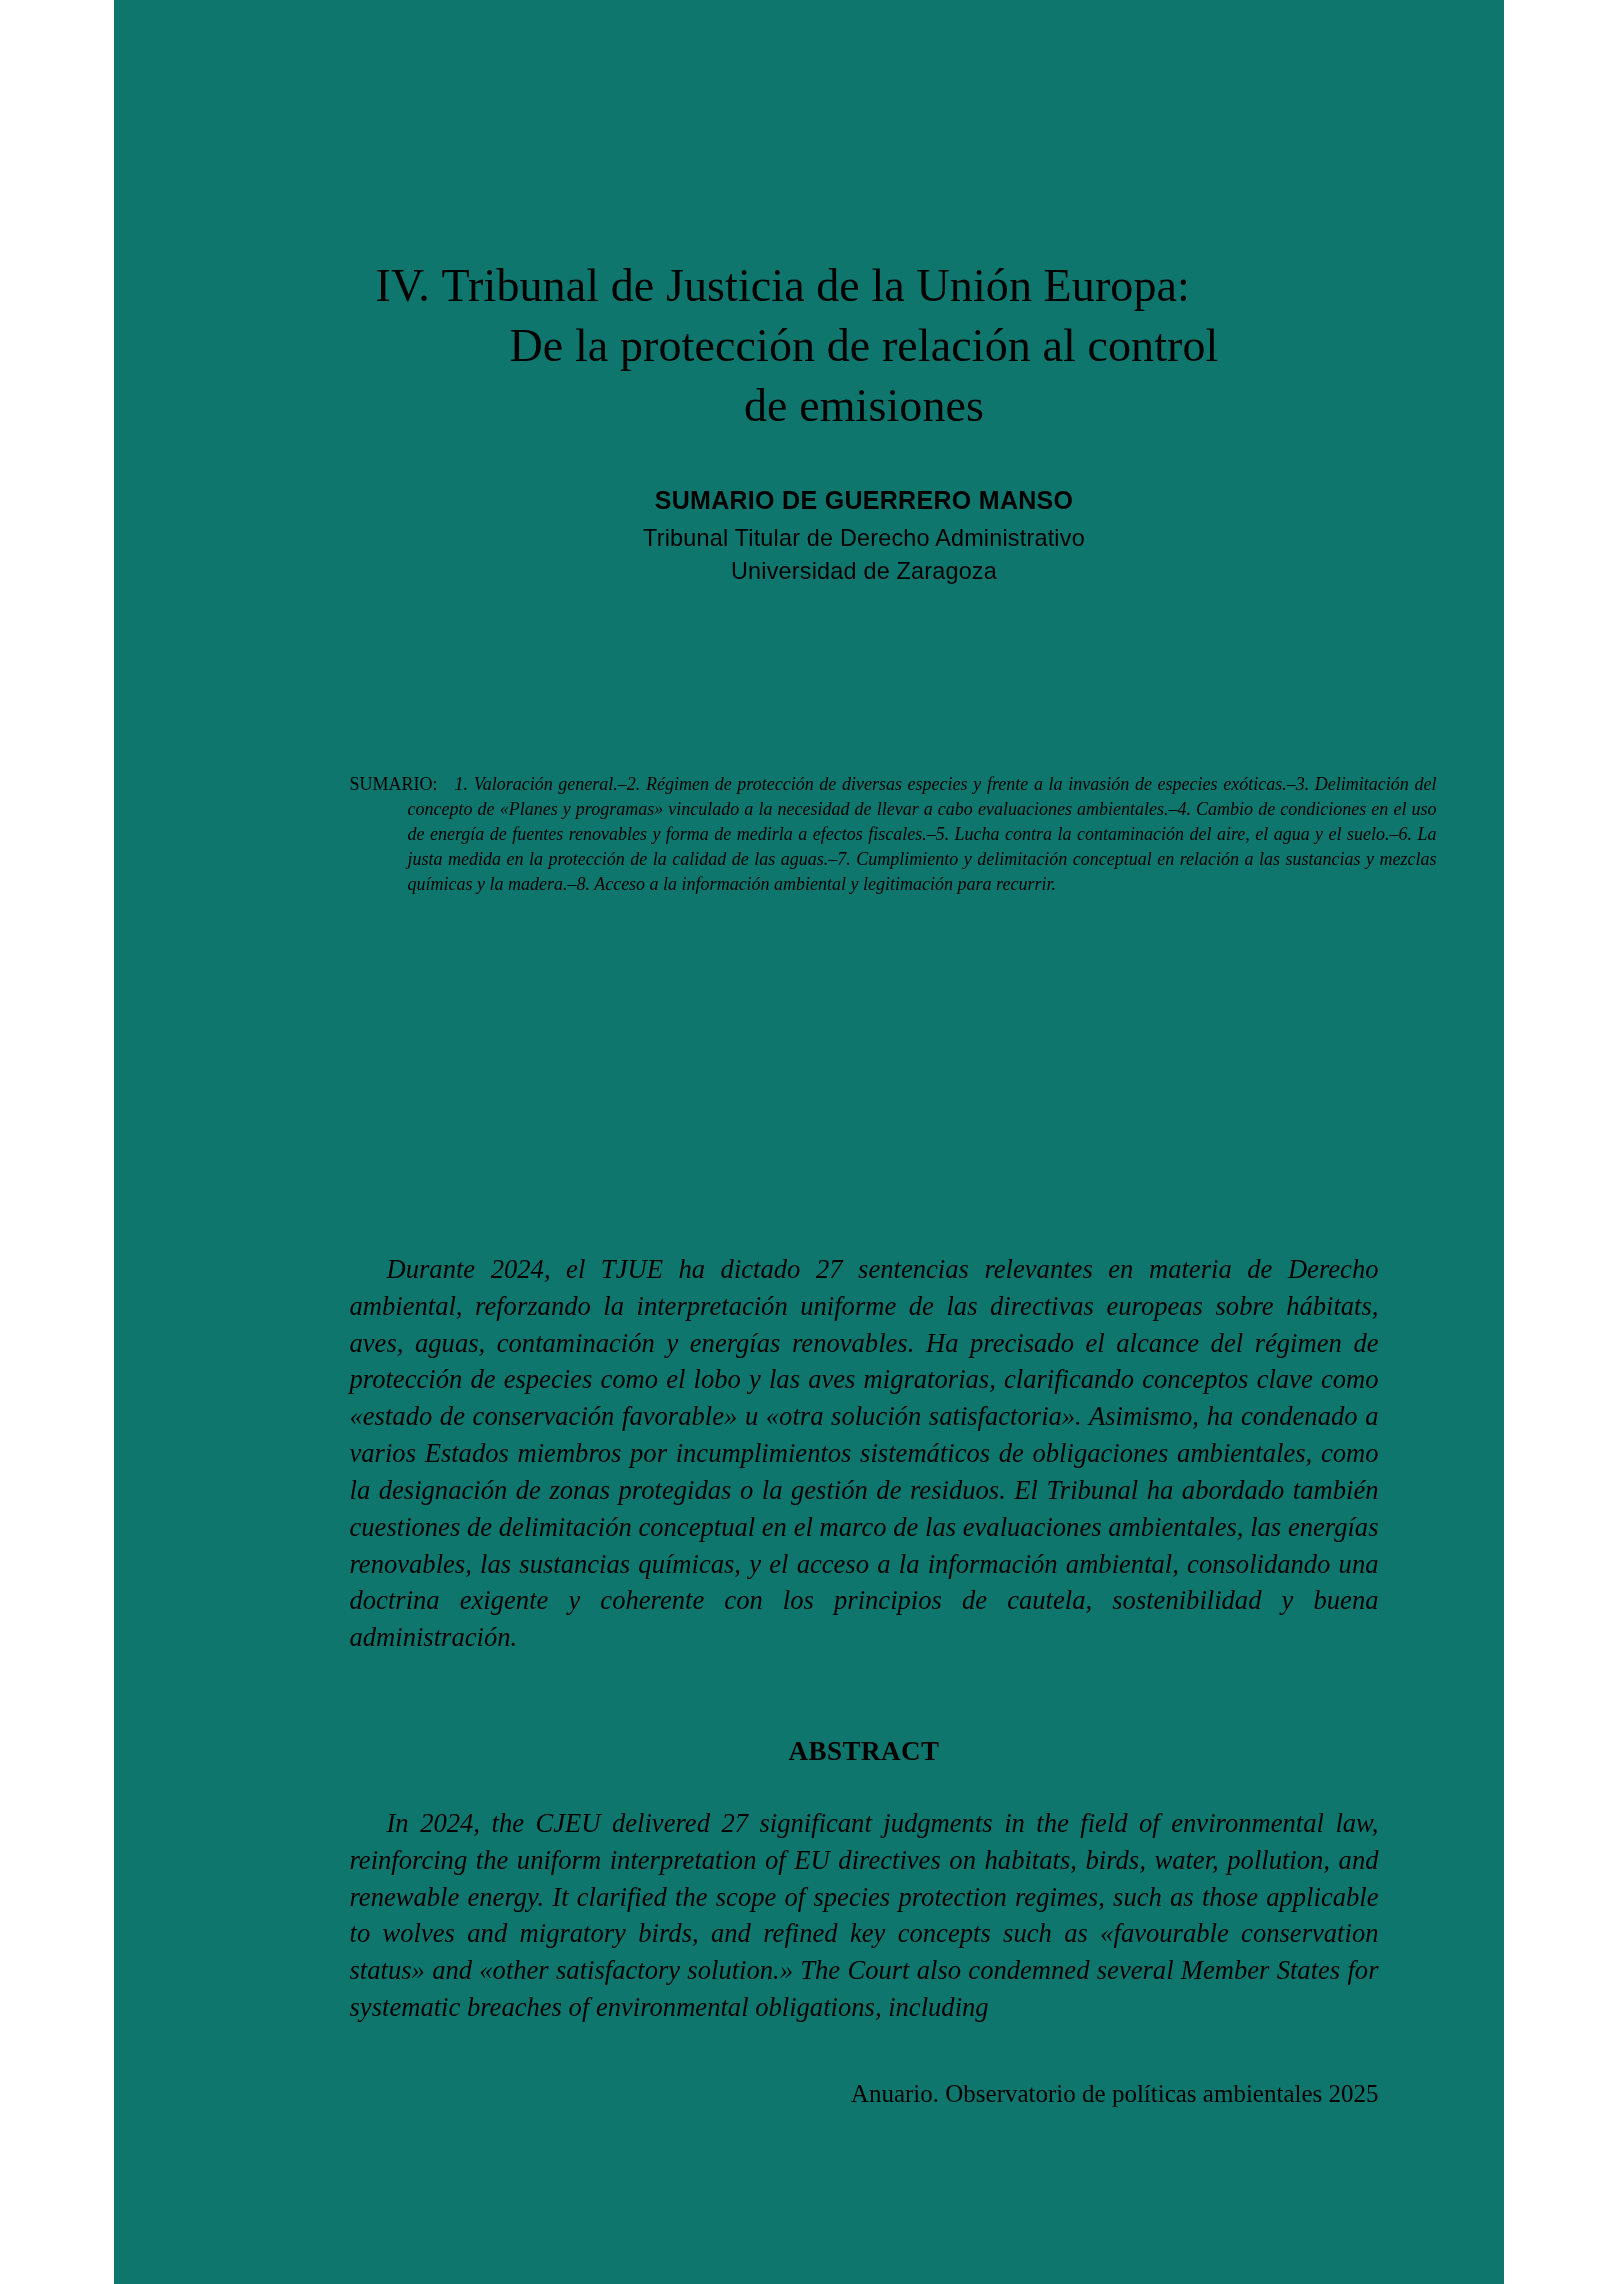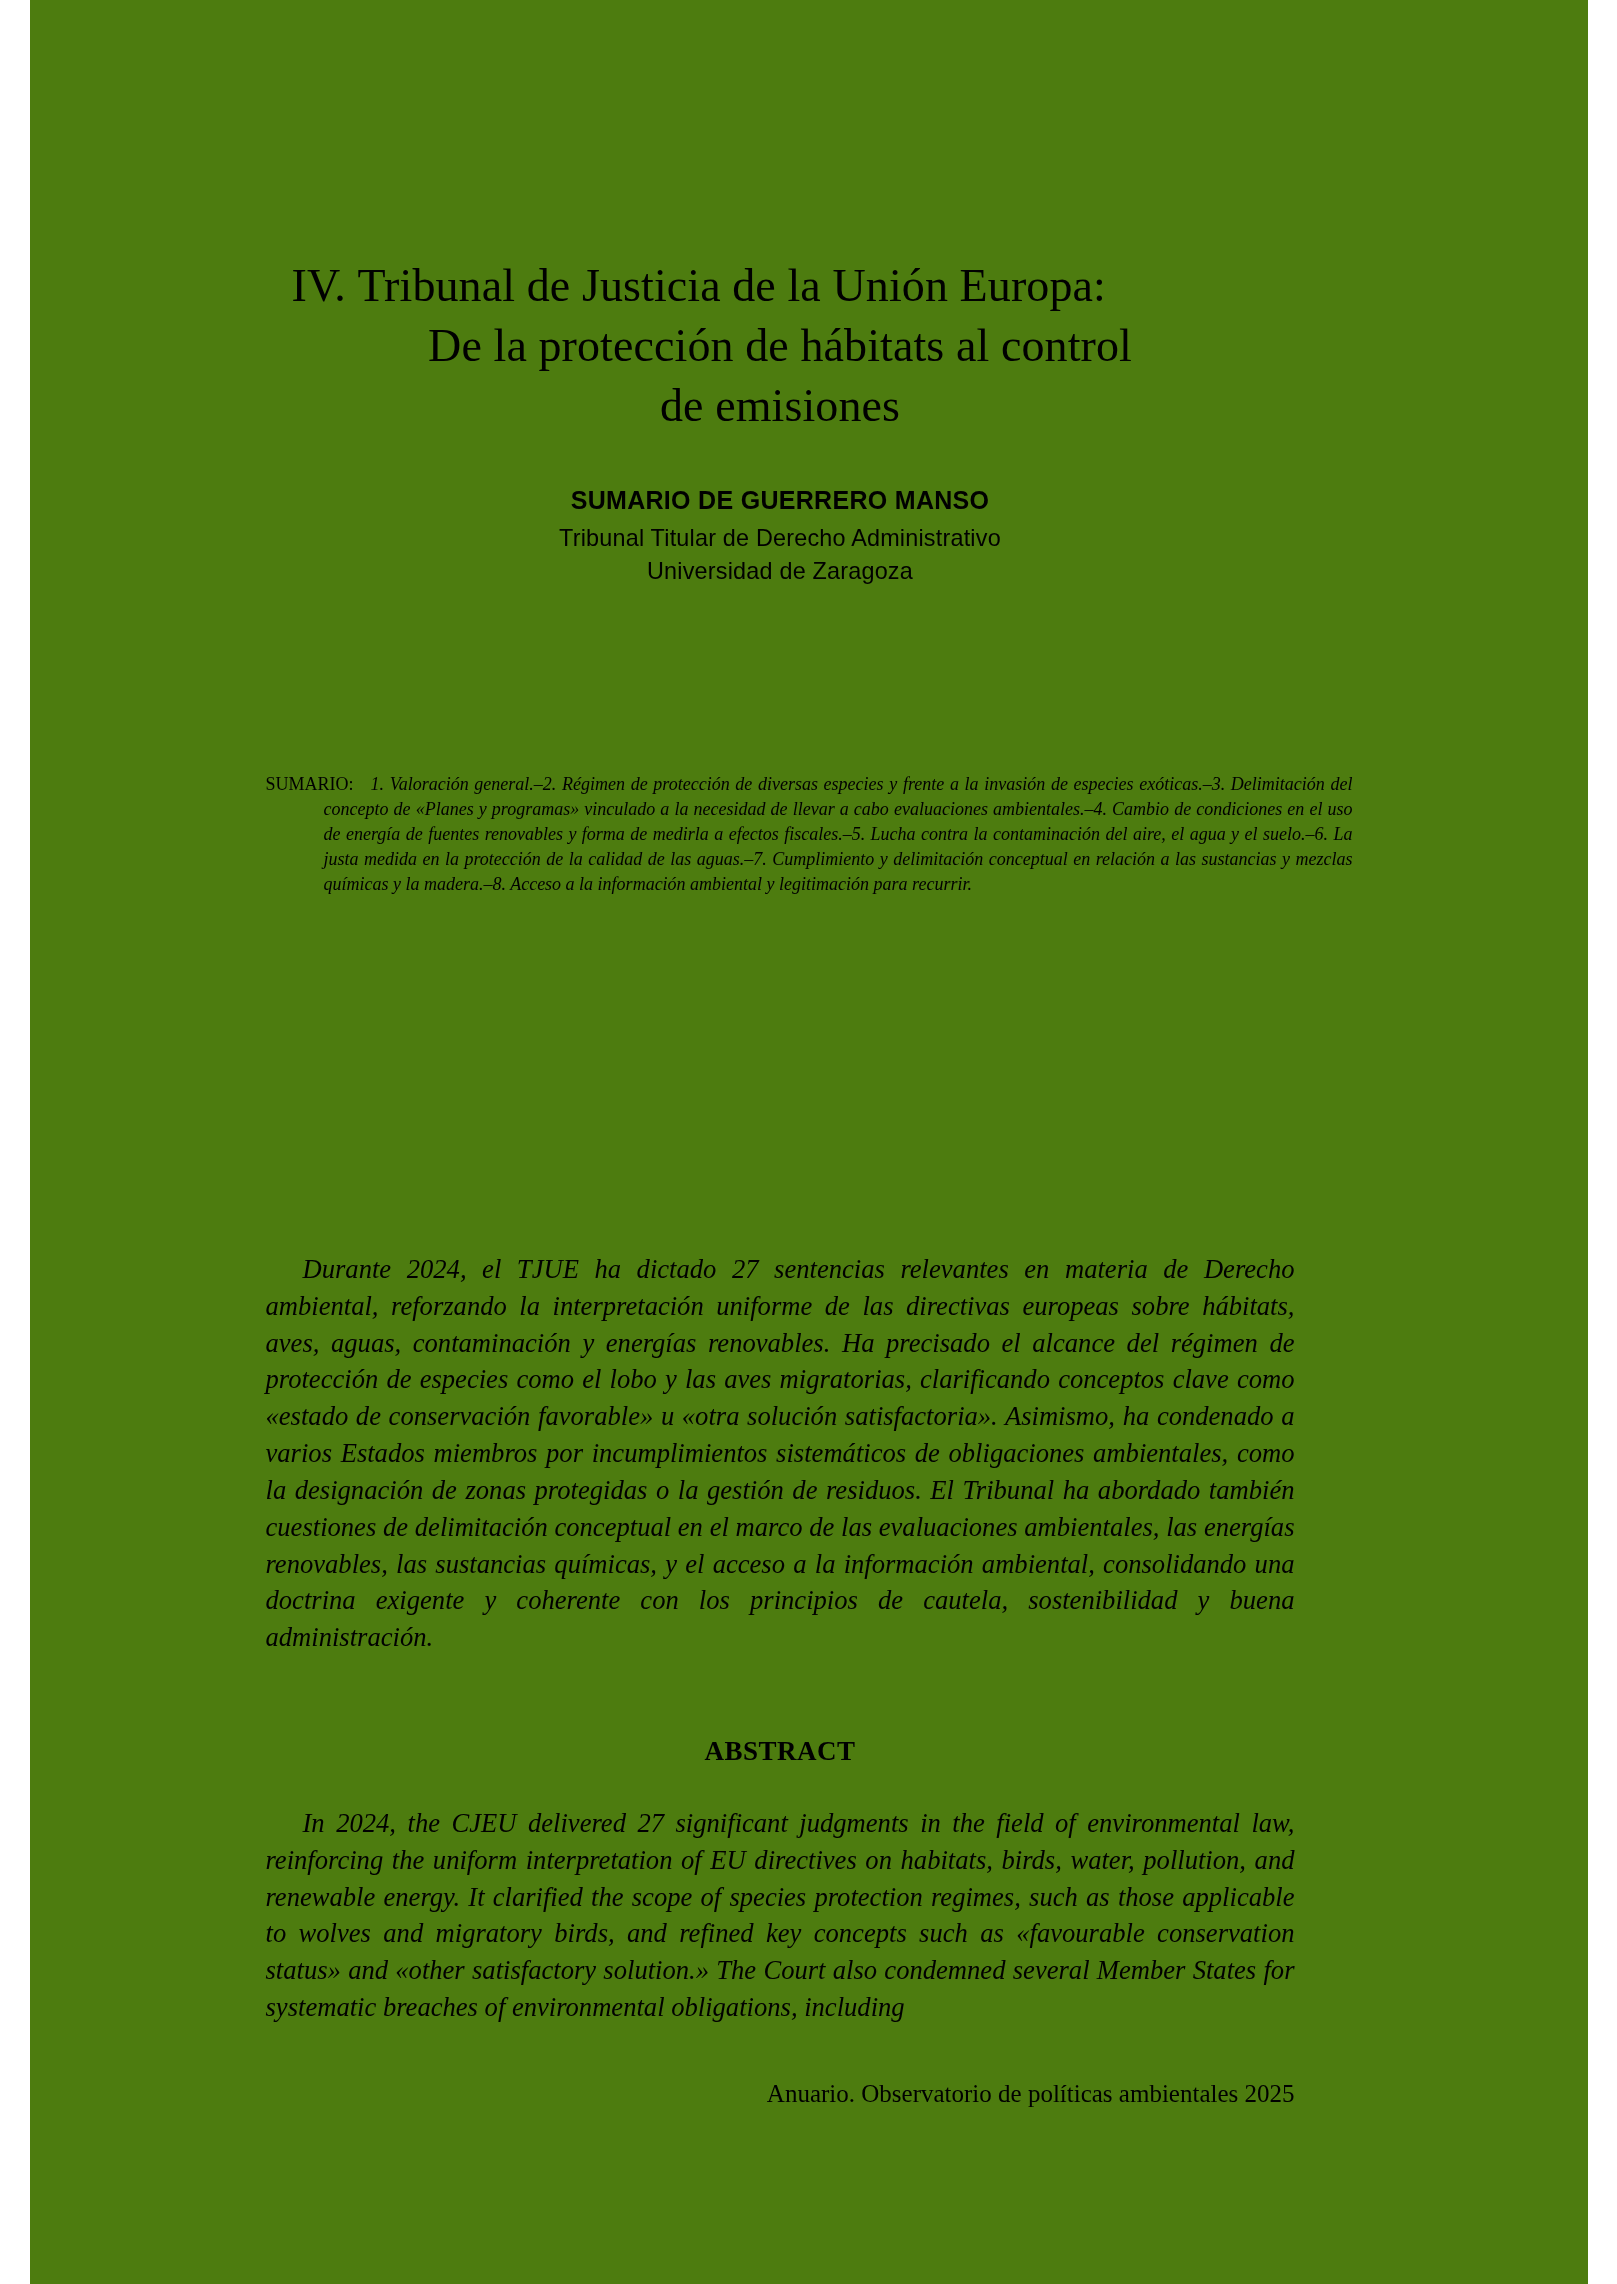--- a/index.html
+++ b/index.html
@@ -4,23 +4,23 @@
 <title>Anuario. Observatorio de políticas ambientales 2025</title>
 <style>
   html, body {
     margin: 0;
     padding: 0;
     background: #ffffff;
   }
 
   .page {
     position: relative;
-    width: 1558px;
+    width: 1390px;
     height: 2284px;
-    background: #4d7c0f;
+    background: #0f766e;
     margin: 0 auto;
     overflow: hidden;
     font-family: "Liberation Serif", "DejaVu Serif", serif;
     color: #000000;
     -webkit-font-smoothing: antialiased;
   }
 
   
   
   .block {
@@ -122,21 +122,21 @@
     line-height: 1.3;
   }
 </style>
 </head>
 <body>
 
 <div class="page">
 
   <div class="block title-wrap">
     <span class="title-line title-line-1"><span class="title-num">IV.</span><span>Tribunal de Justicia de la Unión Europa:</span></span>
-    <span class="title-line">De la protección de hábitats al control</span>
+    <span class="title-line">De la protección de relación al control</span>
     <span class="title-line">de emisiones</span>
   </div>
 
   <div class="block author-wrap">
     <div class="author-name">SUMARIO DE GUERRERO MANSO</div>
     <div class="author-role">Tribunal Titular de Derecho Administrativo</div>
     <div class="author-affil">Universidad de Zaragoza</div>
   </div>
 
   <div class="block sumario-wrap"><span class="sumario-label">SUMARIO:</span><span>&nbsp;&nbsp; </span><span>1.   Valoración general.–2.   Régimen de protección de diversas especies y frente a la invasión de especies exóticas.–3.   Delimitación del concepto de «Planes y programas» vinculado a la necesidad de llevar a cabo evaluaciones ambientales.–4.   Cambio de condiciones en el uso de energía de fuentes renovables y forma de medirla a efectos fiscales.–5.   Lucha contra la contaminación del aire, el agua y el suelo.–6.   La justa medida en la protección de la calidad de las aguas.–7.   Cumplimiento y delimitación conceptual en relación a las sustancias y mezclas químicas y la madera.–8.   Acceso a la información ambiental y legitimación para recurrir.</span></div>

